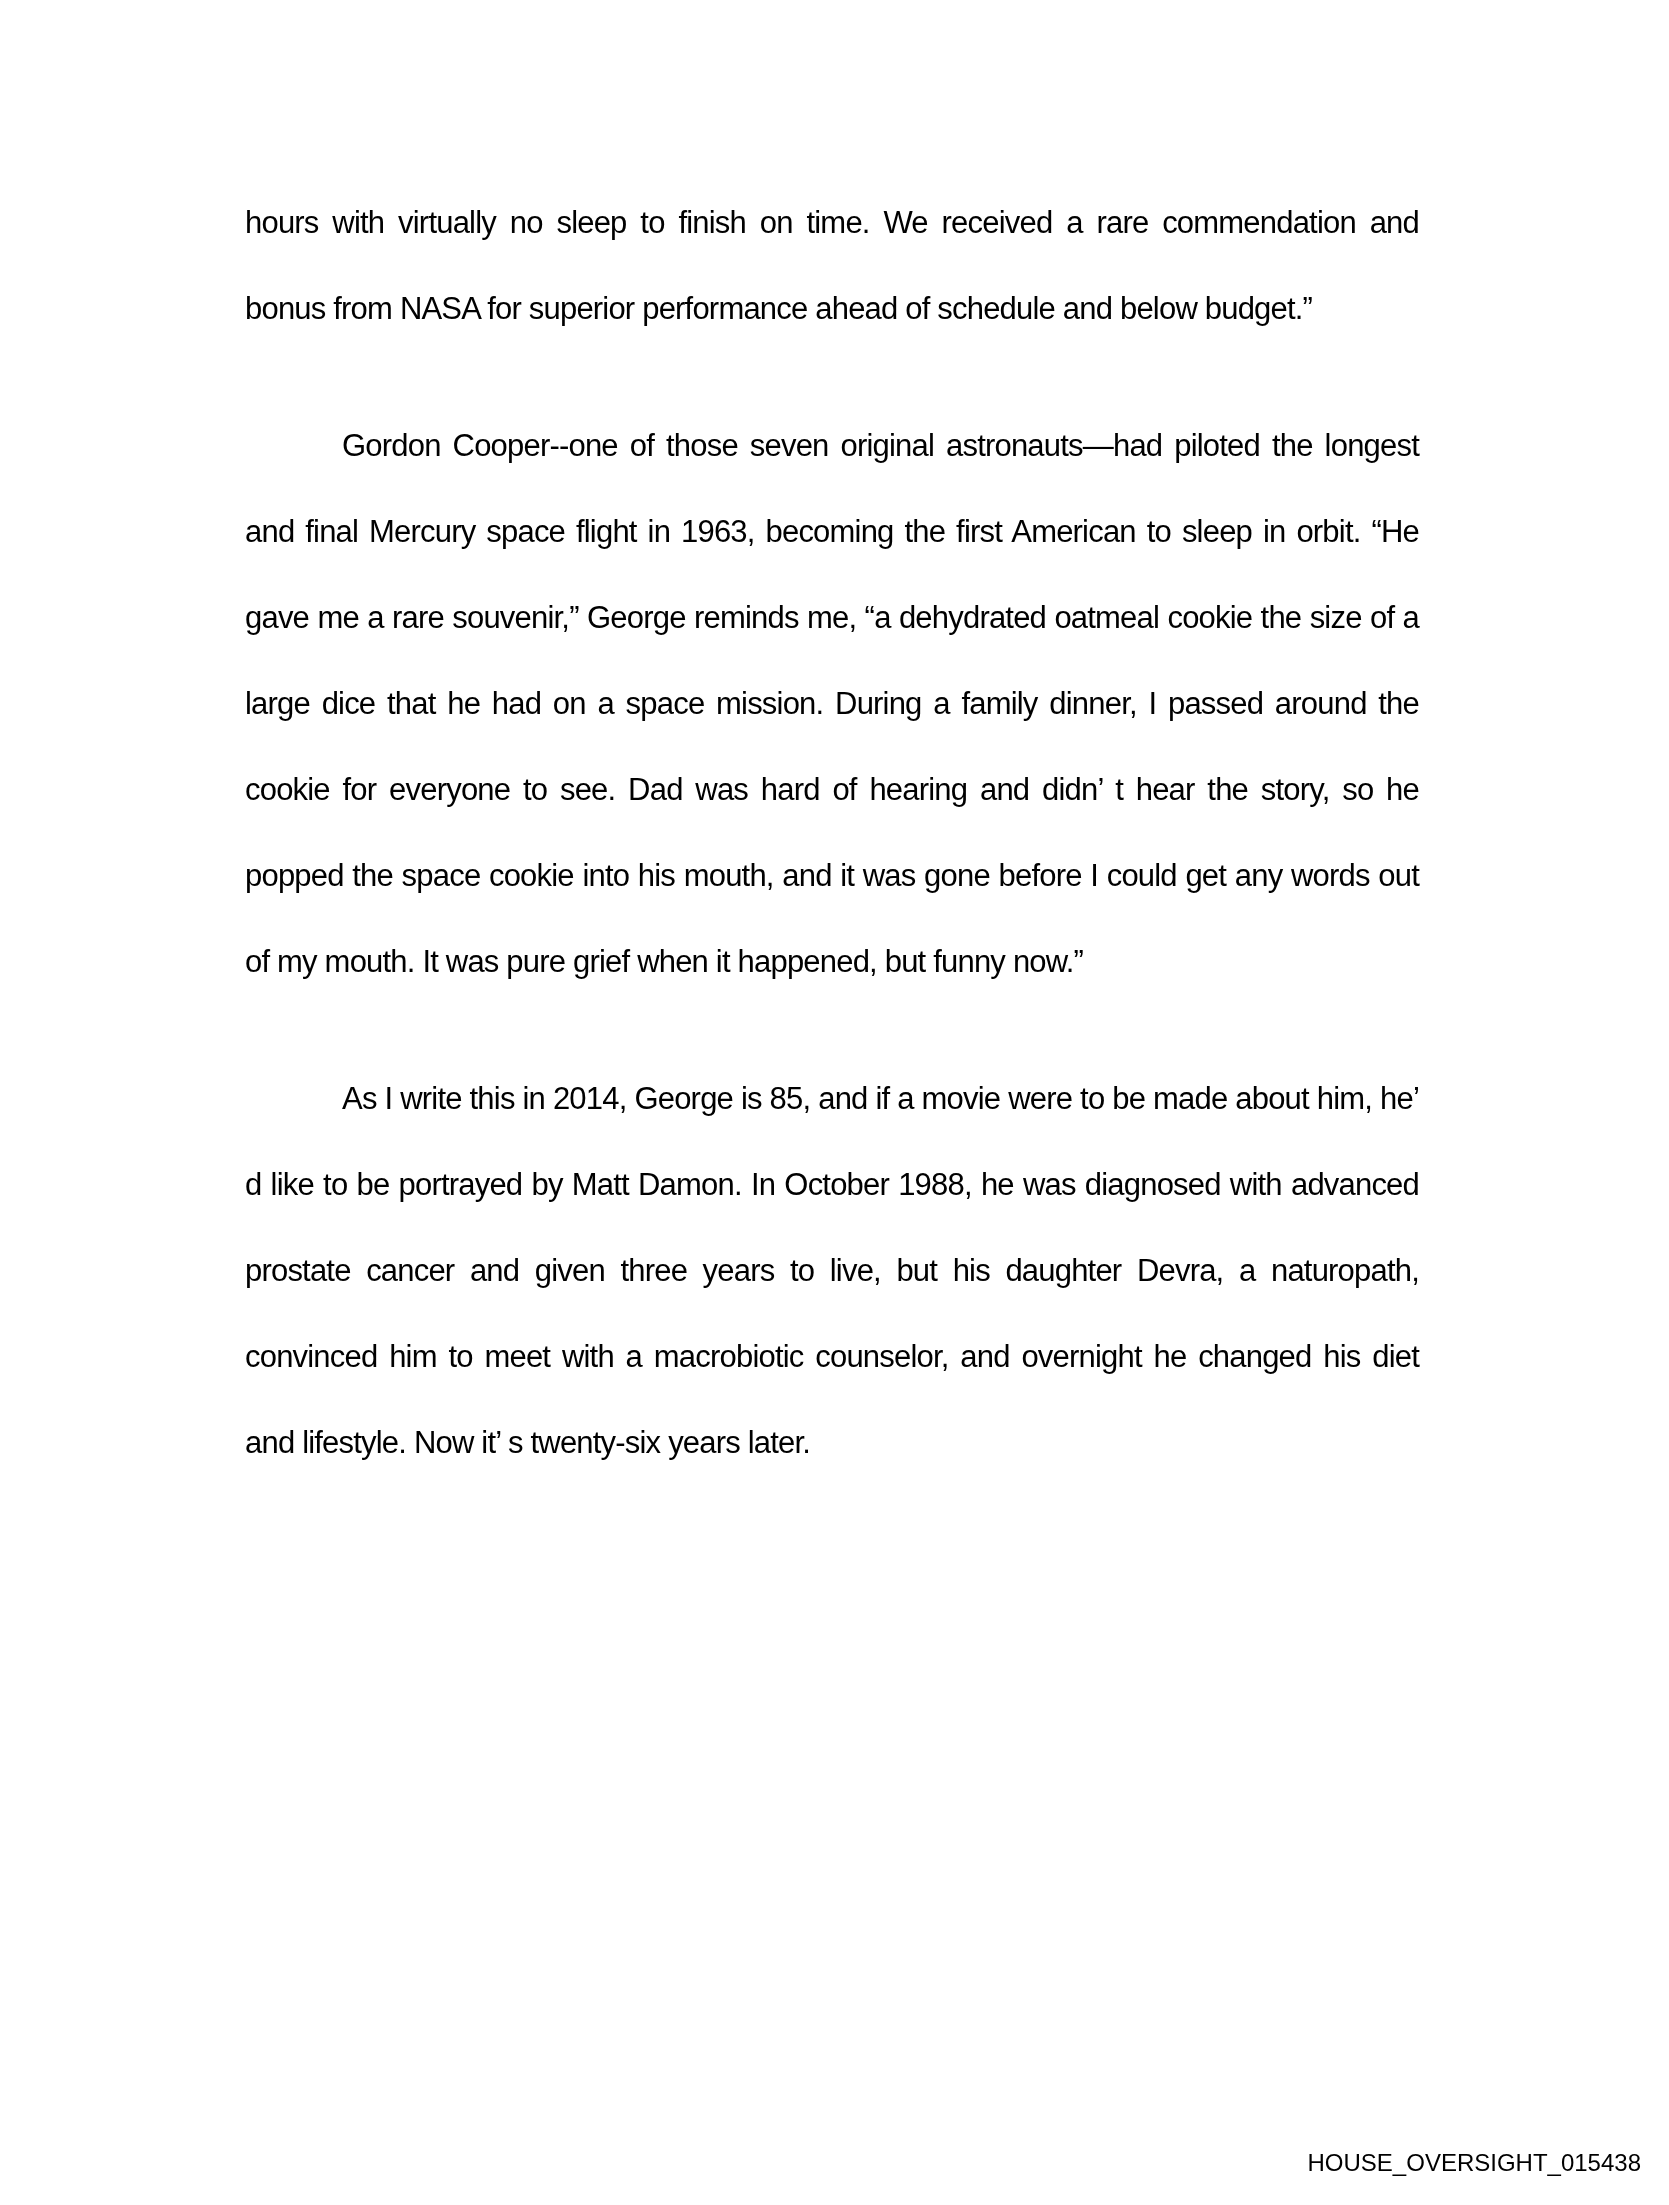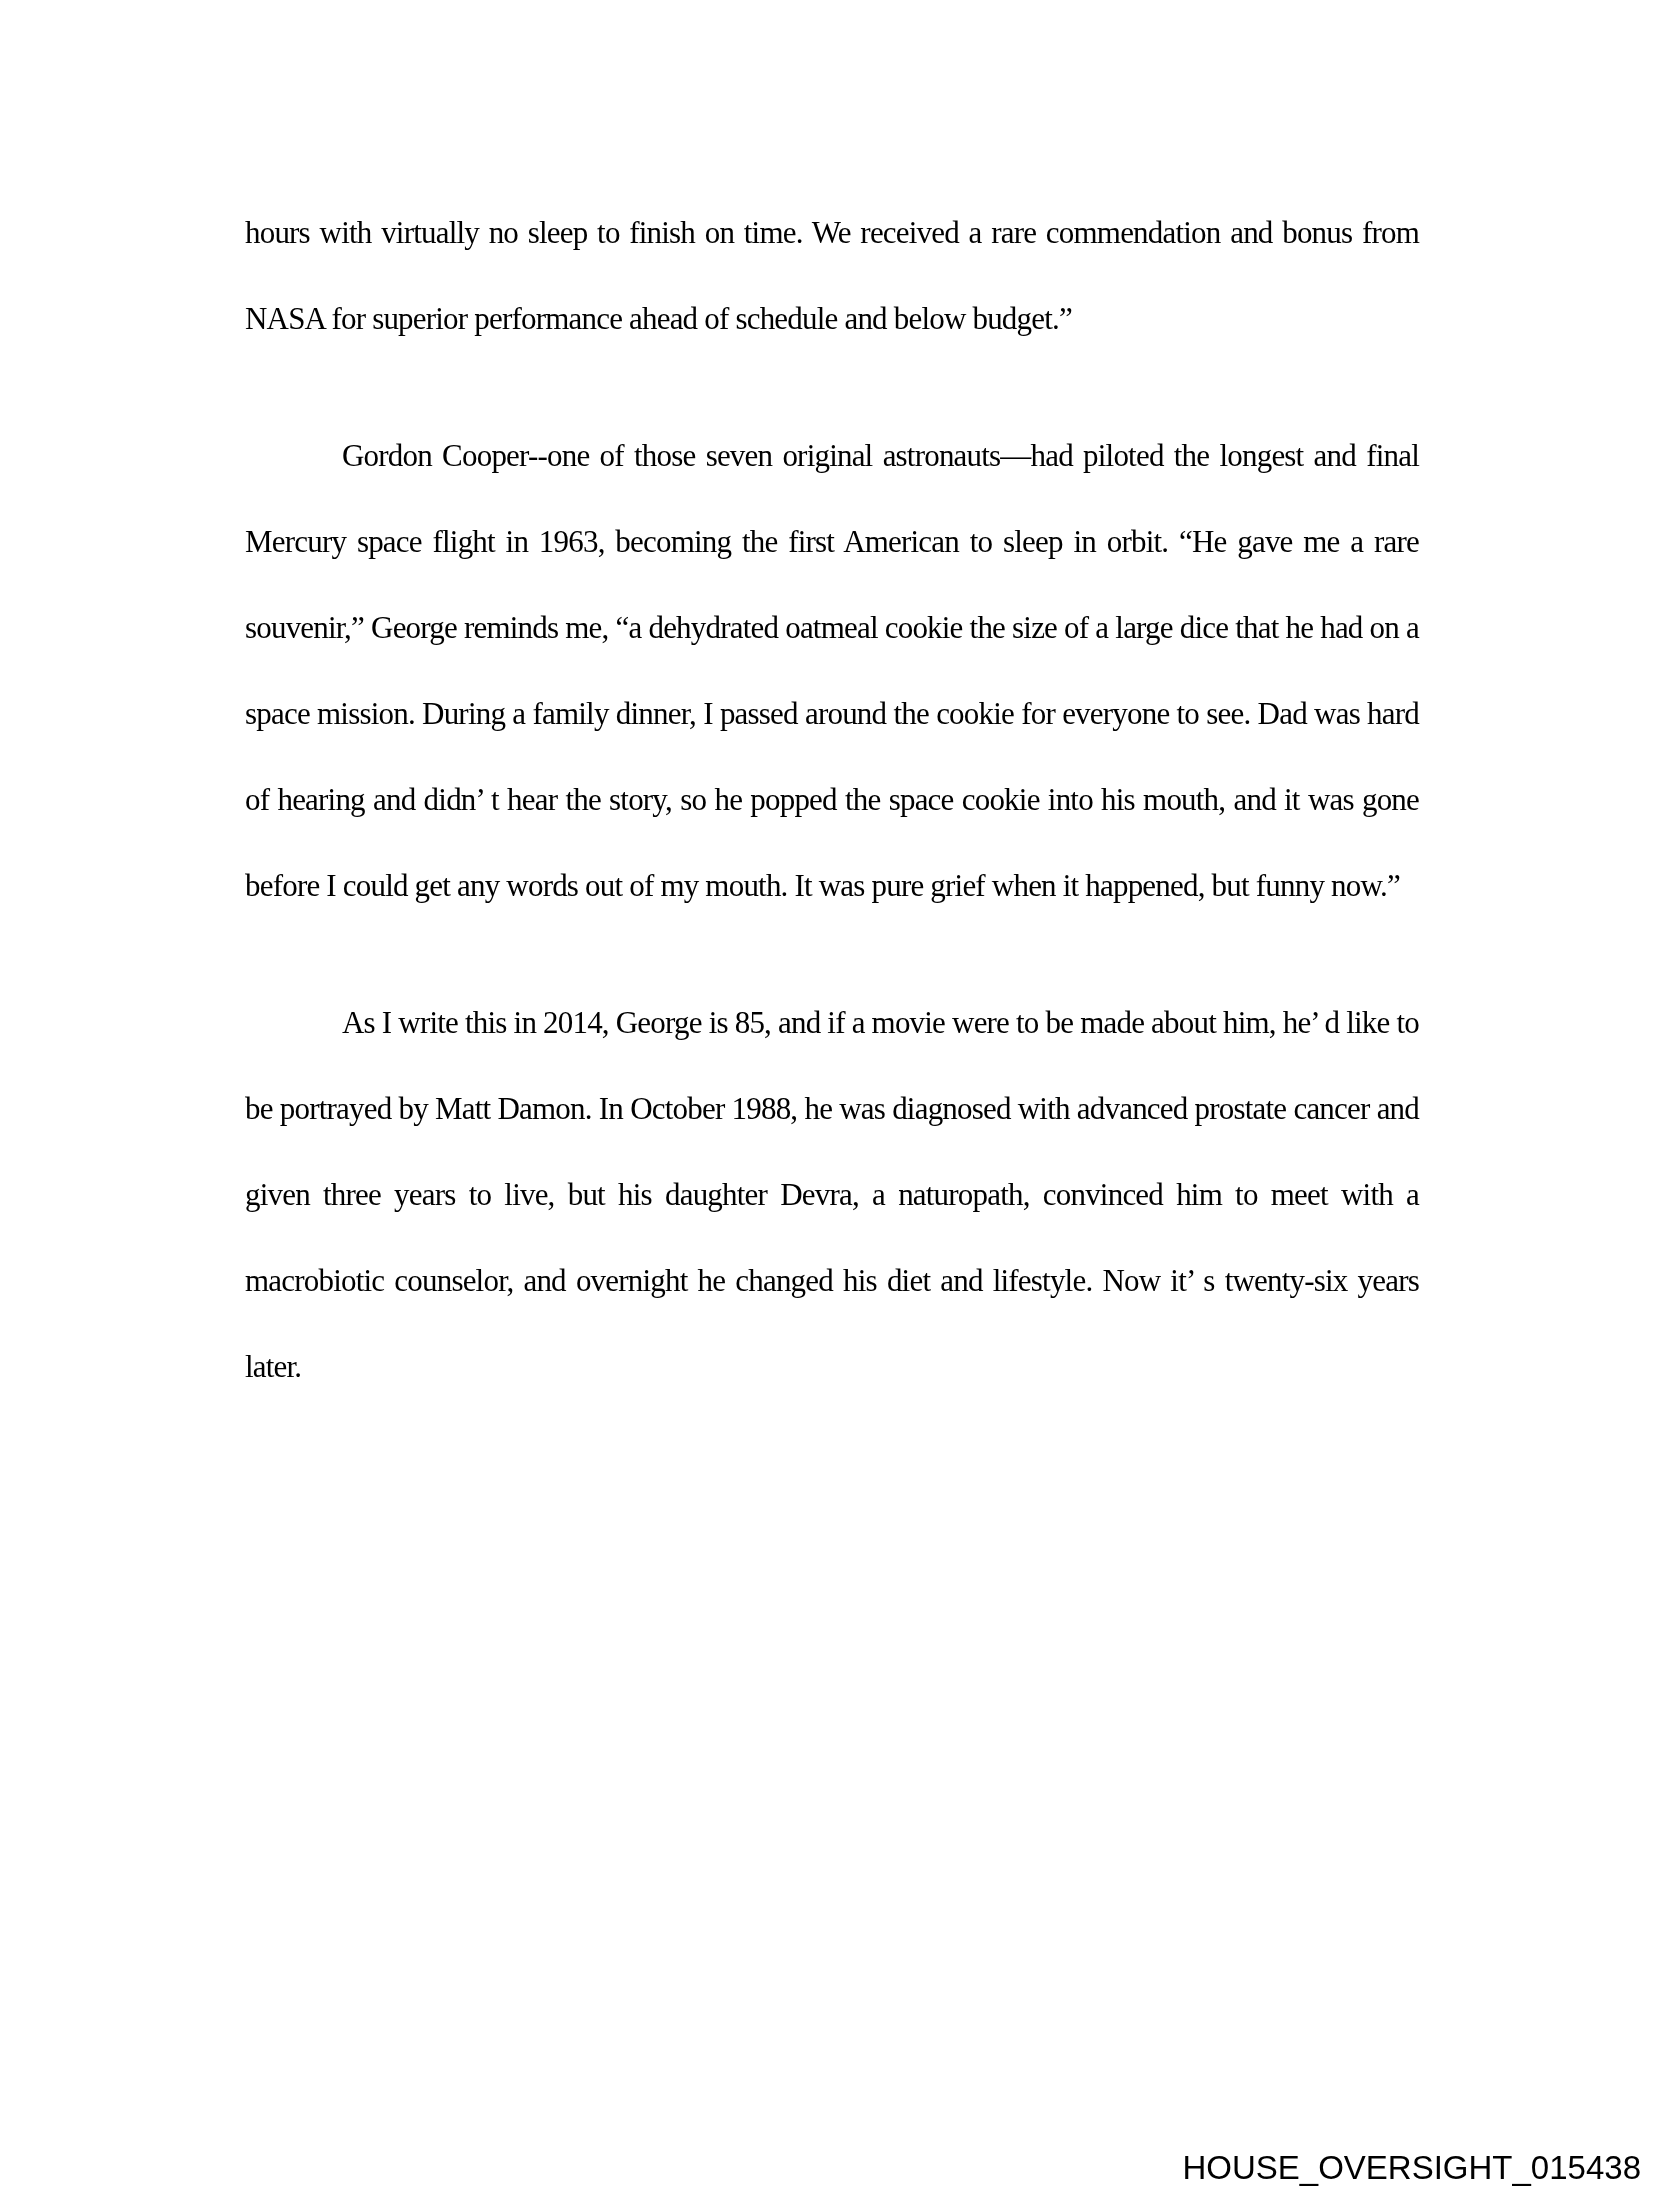--- a/index.html
+++ b/index.html
@@ -1,38 +1,38 @@
 <!DOCTYPE html>
 <html style="font-size:10.5px"><head>
 <meta charset="utf-8">
 <style>
   html, body { margin: 0; padding: 0; background: #ffffff; }
   body { width: 1669px; height: 2205px; position: relative; overflow: hidden; }
   .page-text {
     position: absolute;
     left: 245px;
-    top: 190px;
+    top: 180px;
     width: 1174px;
-    font-family: Liberation Serif, serif;
+    font-family: Liberation Sans, sans-serif;
     font-size: 31px;
     line-height: 86px;
     color: #000;
     letter-spacing: -0.8px;
   }
   .page-text p {
     margin: 0 0 51px 0;
     text-align: justify;
   }
   .page-text p.indent { text-indent: 97px; }
   .footer {
     position: absolute;
     right: 28px;
     top: 2149px;
     font-family: "Liberation Sans", sans-serif;
-    font-size: 33px;
+    font-size: 24px;
     color: #000;
     letter-spacing: 0px;
   }
 </style>
 </head>
 <body>
 
 <div class="page-text">
   <p>hours with virtually no sleep to finish on time. We received a rare commendation and bonus from NASA for superior performance ahead of schedule and below budget.”</p>
   <p class="indent">Gordon Cooper--one of those seven original astronauts—had piloted the longest and final Mercury space flight in 1963, becoming the first American to sleep in orbit.  “He gave me a rare souvenir,”  George reminds me,  “a dehydrated oatmeal cookie the size of a large dice that he had on a space mission. During a family dinner, I passed around the cookie for everyone to see. Dad was hard of hearing and didn’ t hear the story, so he popped the space cookie into his mouth, and it was gone before I could get any words out of my mouth. It was pure grief when it happened, but funny now.”</p>

